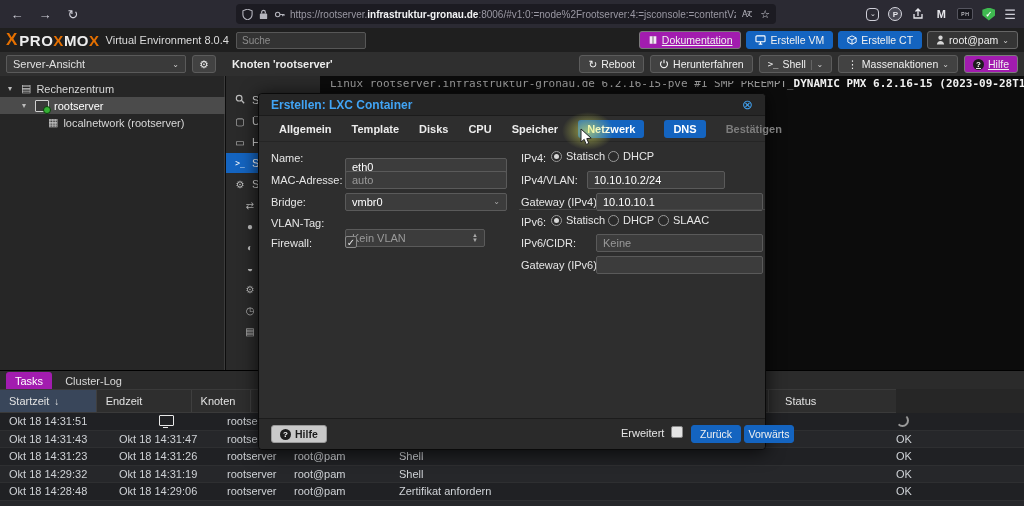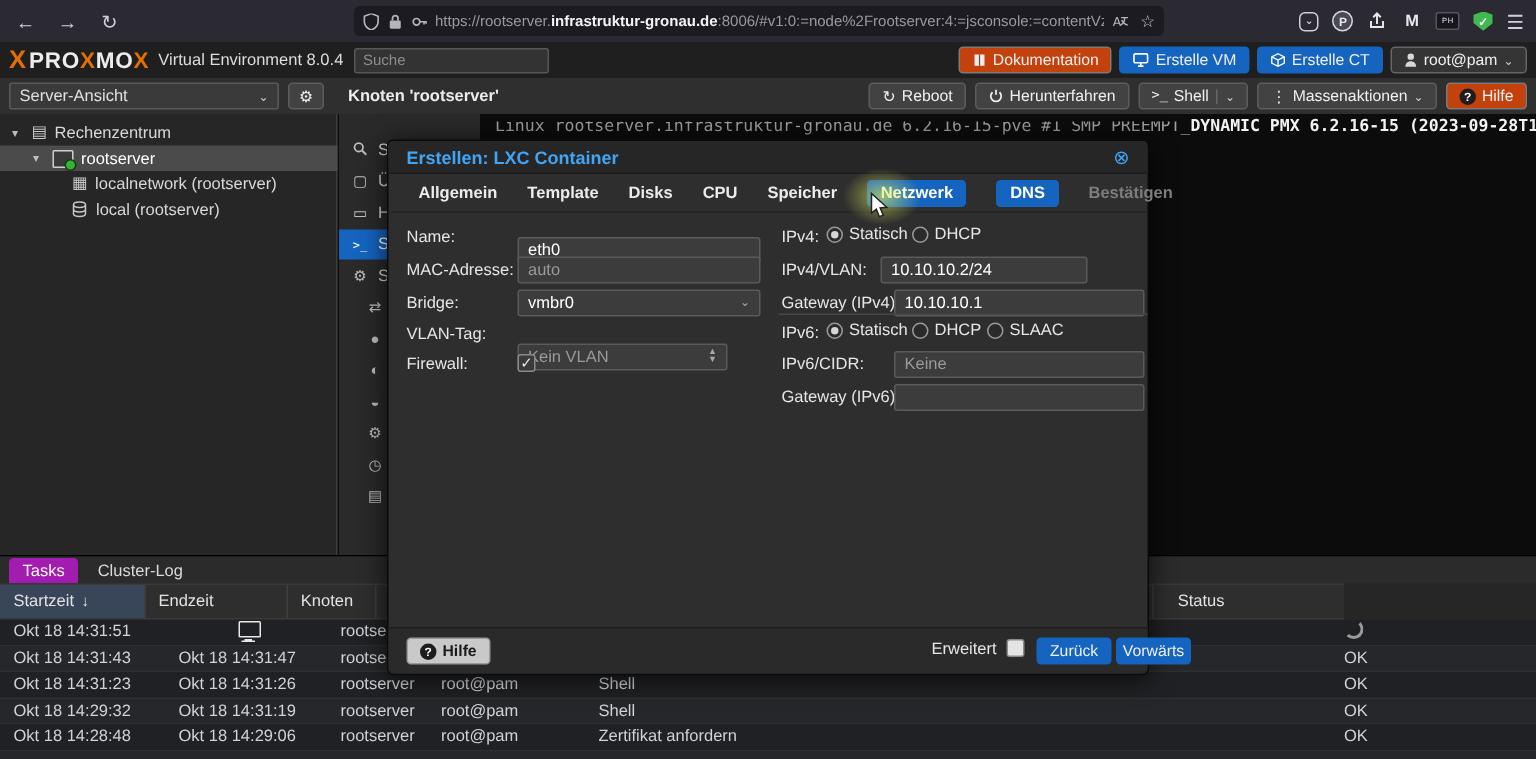--- a/index.html
+++ b/index.html
@@ -27,21 +27,21 @@
   .pve-header{left:0;top:28px;width:1024px;height:24px;background:#1f1f1f;border-bottom:1px solid #000;display:flex;align-items:center;}
   .logo{display:flex;align-items:center;margin-left:6px;font-weight:bold;}
   .logo .xmark{color:#e57000;font-size:17px;font-weight:900;margin-right:2px;}
   .logo .word{font-size:15px;letter-spacing:.5px;color:#ededed;font-weight:800;}
   .logo .word .ox{color:#e57000;}
   .product{margin-left:6px;font-size:11px;color:#dcdcdc;}
   .hdr-search{position:absolute;left:236px;top:32px;width:118px;height:15px;background:#333;border:1px solid #575757;border-radius:2px;color:#ddd;font-size:10px;padding:0 5px;font-family:"Liberation Sans",sans-serif;}
   .hdr-search::placeholder{color:#8d8d8d;}
   .hdr-right{position:absolute;right:6px;top:31px;display:flex;gap:5px;}
   .btn{display:inline-flex;align-items:center;justify-content:center;gap:4px;font-size:10.5px;color:#f0f0f0;background:#424242;border:1px solid #5c5c5c;border-radius:3px;height:18px;padding:0 8px;box-sizing:border-box;white-space:nowrap;}
-  .btn-gray{background:#c2410c;border-color:#7a7a7a;}
+  .btn-gray{background:#a21caf;border-color:#7a7a7a;text-decoration:underline;}
   .btn-blue{background:#1464c0;border-color:#1464c0;}
   .btn-dark{background:#353535;border-color:#666;}
   .btn-light{background:#c9c9c9;border-color:#9a9a9a;color:#1c1c1c;font-weight:bold;}
   .caret{font-size:8px;color:#cfcfcf;}
   .help-circle{width:11px;height:11px;border-radius:50%;background:#1d1d1d;color:#fff;font-size:8px;display:inline-flex;align-items:center;justify-content:center;font-weight:bold;}
 
   
   .toolbar{left:0;top:52px;width:1024px;height:24px;background:#2f2f2f;border-bottom:1px solid #161616;}
   .view-select{position:absolute;left:6px;top:3px;width:180px;height:18px;background:#3a3a3a;border:1px solid #5a5a5a;border-radius:2px;display:flex;align-items:center;justify-content:space-between;padding:0 6px;box-sizing:border-box;color:#e0e0e0;}
   .gear-btn{position:absolute;left:192px;top:3px;width:24px;height:18px;}
@@ -247,28 +247,20 @@
       </div>
       <div class="tree-item sel" style="top:21px;padding-left:22px;">
         <span class="twisty">▾</span>
         <span class="srv-ico"></span>
         <span>rootserver</span>
       </div>
       <div class="tree-item" style="top:38px;padding-left:48px;">
         <span class="tree-ico">▦</span>
         <span>localnetwork (rootserver)</span>
       </div>
-      <div class="tree-item" style="top:55px;padding-left:48px;">
-        <svg width="11" height="12" viewBox="0 0 11 12">
-            <ellipse cx="5" cy="2.5" rx="4" ry="1.8" fill="none" stroke="#c7c7c7" stroke-width="1"></ellipse>
-            <path d="M1 2.5v6c0 1 1.8 1.8 4 1.8s4-.8 4-1.8v-6" fill="none" stroke="#c7c7c7" stroke-width="1"></path>
-            <path d="M1 5.5c0 1 1.8 1.8 4 1.8s4-.8 4-1.8" fill="none" stroke="#c7c7c7" stroke-width="1"></path>
-          </svg>
-        <span>local (rootserver)</span>
-      </div>
     </div>
 
     <div class="node-menu">
       <div class="menu-item" style="top:14px;">
           <span class="menu-ico"><svg width="10" height="10" viewBox="0 0 12 12">
               <circle cx="5" cy="5" r="3.4" fill="none" stroke="#bfbfbf" stroke-width="1.4"></circle>
               <path d="M7.6 7.6L11 11" stroke="#bfbfbf" stroke-width="1.6"></path>
             </svg></span>
           <span>Suche</span>
         </div>

